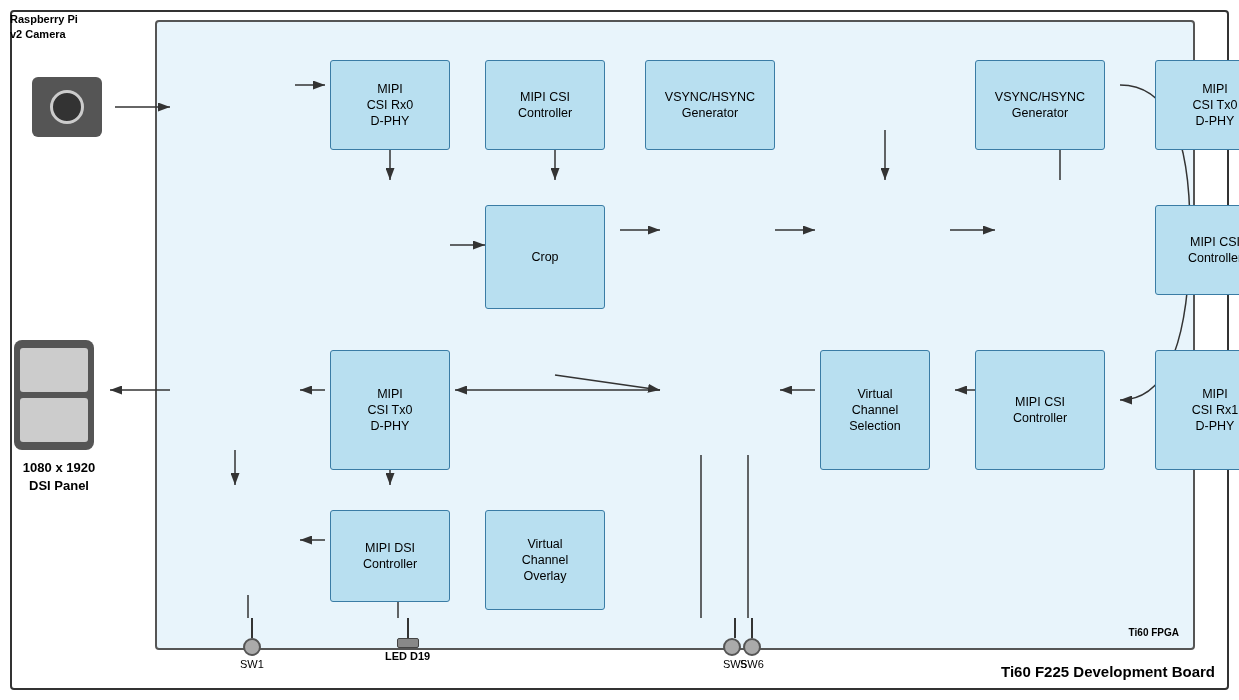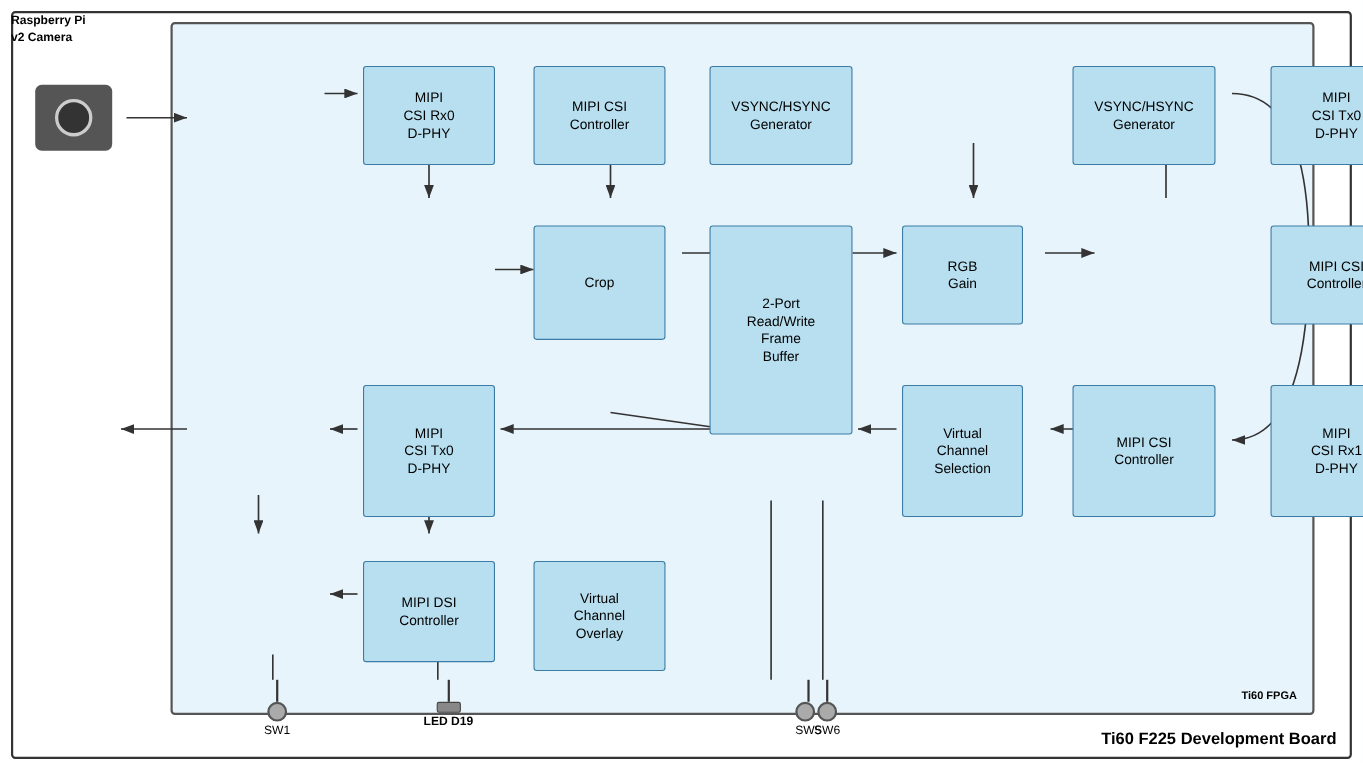--- a/index.html
+++ b/index.html
@@ -203,20 +203,27 @@
   </div>
 
   <div class="camera-label">Raspberry Pi<br>v2 Camera</div>
 
   <div class="camera-box" style="top:62px;left:22px;">
     <div class="camera-icon">
       <div class="camera-lens"></div>
     </div>
   </div>
 
+  <div class="panel-box">
+    <div class="panel-icon">
+      <div class="panel-screen"></div>
+      <div class="panel-screen2"></div>
+    </div>
+    <div class="panel-label">1080 x 1920<br>DSI Panel</div>
+  </div>
 
   <div class="fpga-area">
     <span class="fpga-label">Ti60 FPGA</span>
   </div>
 
   <div class="indicator" style="position:absolute;left:240px;top:618px;align-items:center;">
     <div class="arrow-line-v"></div>
     <div class="switch-circle"></div>
     <span>SW1</span>
   </div>
@@ -300,26 +307,20 @@
     <div class="block" style="left: 485px; top: 60px; width: 120px; height: 90px; white-space: pre-line;">MIPI CSI
 Controller</div>
     <div class="block" style="left: 645px; top: 60px; width: 130px; height: 90px; white-space: pre-line;">VSYNC/HSYNC
 Generator</div>
     <div class="block" style="left: 975px; top: 60px; width: 130px; height: 90px; white-space: pre-line;">VSYNC/HSYNC
 Generator</div>
     <div class="block" style="left: 1155px; top: 60px; width: 120px; height: 90px; white-space: pre-line;">MIPI
 CSI Tx0
 D-PHY</div>
     <div class="block" style="left: 485px; top: 205px; width: 120px; height: 104px; white-space: pre-line;">Crop</div>
-    <div class="block" style="left: 645px; top: 205px; width: 130px; height: 190px; white-space: pre-line;">2-Port
-Read/Write
-Frame
-Buffer</div>
-    <div class="block" style="left: 820px; top: 205px; width: 110px; height: 90px; white-space: pre-line;">RGB
-Gain</div>
     <div class="block" style="left: 1155px; top: 205px; width: 120px; height: 90px; white-space: pre-line;">MIPI CSI
 Controller</div>
     <div class="block" style="left: 820px; top: 350px; width: 110px; height: 120px; white-space: pre-line;">Virtual
 Channel
 Selection</div>
     <div class="block" style="left: 975px; top: 350px; width: 130px; height: 120px; white-space: pre-line;">MIPI CSI
 Controller</div>
     <div class="block" style="left: 1155px; top: 350px; width: 120px; height: 120px; white-space: pre-line;">MIPI
 CSI Rx1
 D-PHY</div>

